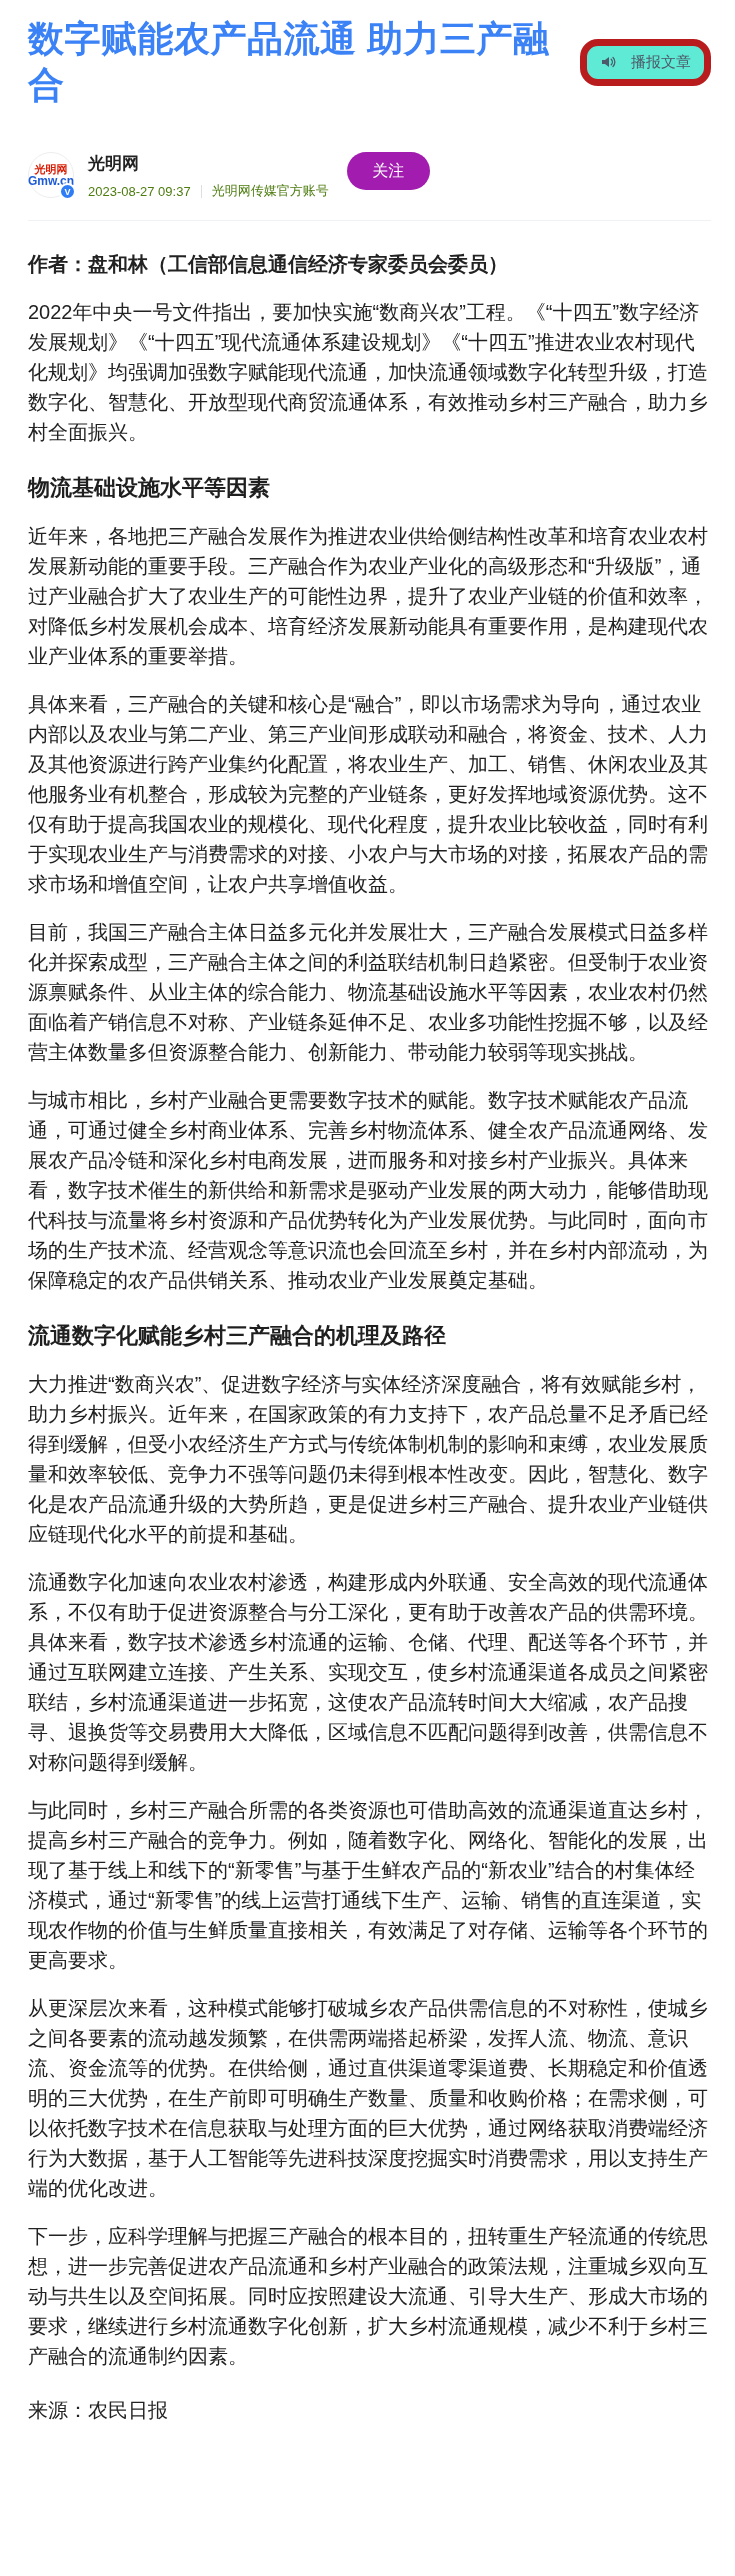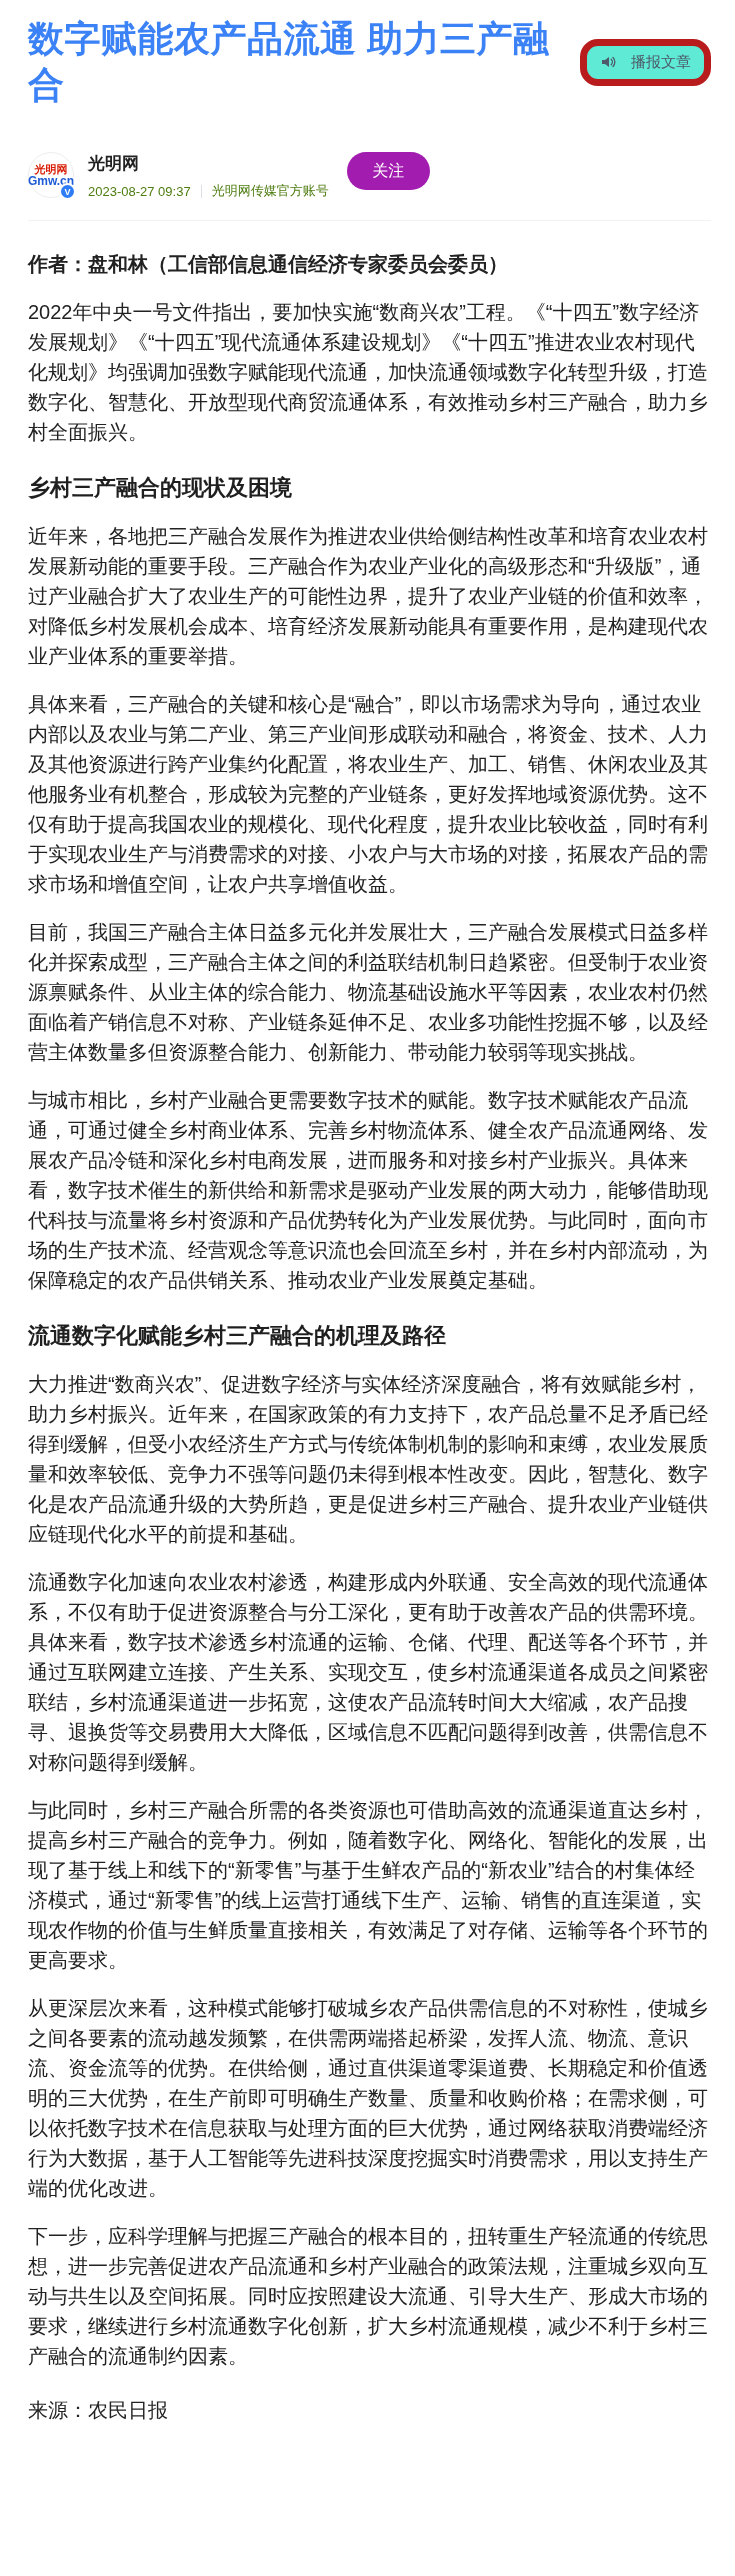--- a/index.html
+++ b/index.html
@@ -74,21 +74,21 @@
       <button class="follow-btn">关注</button>
     </div>
   </div>
 
   <div class="divider"></div>
 
   <div class="article">
     <p class="byline">作者：盘和林（工信部信息通信经济专家委员会委员）</p>
     <p class="para">2022年中央一号文件指出，要加快实施“数商兴农”工程。《“十四五”数字经济发展规划》《“十四五”现代流通体系建设规划》《“十四五”推进农业农村现代化规划》均强调加强数字赋能现代流通，加快流通领域数字化转型升级，打造数字化、智慧化、开放型现代商贸流通体系，有效推动乡村三产融合，助力乡村全面振兴。</p>
 
-    <h2 class="section">乡村三产融合的现状及困境</h2>
+    <h2 class="section">物流基础设施水平等因素</h2>
     <p class="para">近年来，各地把三产融合发展作为推进农业供给侧结构性改革和培育农业农村发展新动能的重要手段。三产融合作为农业产业化的高级形态和“升级版”，通过产业融合扩大了农业生产的可能性边界，提升了农业产业链的价值和效率，对降低乡村发展机会成本、培育经济发展新动能具有重要作用，是构建现代农业产业体系的重要举措。</p>
     <p class="para">具体来看，三产融合的关键和核心是“融合”，即以市场需求为导向，通过农业内部以及农业与第二产业、第三产业间形成联动和融合，将资金、技术、人力及其他资源进行跨产业集约化配置，将农业生产、加工、销售、休闲农业及其他服务业有机整合，形成较为完整的产业链条，更好发挥地域资源优势。这不仅有助于提高我国农业的规模化、现代化程度，提升农业比较收益，同时有利于实现农业生产与消费需求的对接、小农户与大市场的对接，拓展农产品的需求市场和增值空间，让农户共享增值收益。</p>
     <p class="para">目前，我国三产融合主体日益多元化并发展壮大，三产融合发展模式日益多样化并探索成型，三产融合主体之间的利益联结机制日趋紧密。但受制于农业资源禀赋条件、从业主体的综合能力、物流基础设施水平等因素，农业农村仍然面临着产销信息不对称、产业链条延伸不足、农业多功能性挖掘不够，以及经营主体数量多但资源整合能力、创新能力、带动能力较弱等现实挑战。</p>
     <p class="para">与城市相比，乡村产业融合更需要数字技术的赋能。数字技术赋能农产品流通，可通过健全乡村商业体系、完善乡村物流体系、健全农产品流通网络、发展农产品冷链和深化乡村电商发展，进而服务和对接乡村产业振兴。具体来看，数字技术催生的新供给和新需求是驱动产业发展的两大动力，能够借助现代科技与流量将乡村资源和产品优势转化为产业发展优势。与此同时，面向市场的生产技术流、经营观念等意识流也会回流至乡村，并在乡村内部流动，为保障稳定的农产品供销关系、推动农业产业发展奠定基础。</p>
 
     <h2 class="section">流通数字化赋能乡村三产融合的机理及路径</h2>
     <p class="para">大力推进“数商兴农”、促进数字经济与实体经济深度融合，将有效赋能乡村，助力乡村振兴。近年来，在国家政策的有力支持下，农产品总量不足矛盾已经得到缓解，但受小农经济生产方式与传统体制机制的影响和束缚，农业发展质量和效率较低、竞争力不强等问题仍未得到根本性改变。因此，智慧化、数字化是农产品流通升级的大势所趋，更是促进乡村三产融合、提升农业产业链供应链现代化水平的前提和基础。</p>
     <p class="para">流通数字化加速向农业农村渗透，构建形成内外联通、安全高效的现代流通体系，不仅有助于促进资源整合与分工深化，更有助于改善农产品的供需环境。具体来看，数字技术渗透乡村流通的运输、仓储、代理、配送等各个环节，并通过互联网建立连接、产生关系、实现交互，使乡村流通渠道各成员之间紧密联结，乡村流通渠道进一步拓宽，这使农产品流转时间大大缩减，农产品搜寻、退换货等交易费用大大降低，区域信息不匹配问题得到改善，供需信息不对称问题得到缓解。</p>
     <p class="para">与此同时，乡村三产融合所需的各类资源也可借助高效的流通渠道直达乡村，提高乡村三产融合的竞争力。例如，随着数字化、网络化、智能化的发展，出现了基于线上和线下的“新零售”与基于生鲜农产品的“新农业”结合的村集体经济模式，通过“新零售”的线上运营打通线下生产、运输、销售的直连渠道，实现农作物的价值与生鲜质量直接相关，有效满足了对存储、运输等各个环节的更高要求。</p>
     <p class="para">从更深层次来看，这种模式能够打破城乡农产品供需信息的不对称性，使城乡之间各要素的流动越发频繁，在供需两端搭起桥梁，发挥人流、物流、意识流、资金流等的优势。在供给侧，通过直供渠道零渠道费、长期稳定和价值透明的三大优势，在生产前即可明确生产数量、质量和收购价格；在需求侧，可以依托数字技术在信息获取与处理方面的巨大优势，通过网络获取消费端经济行为大数据，基于人工智能等先进科技深度挖掘实时消费需求，用以支持生产端的优化改进。</p>

